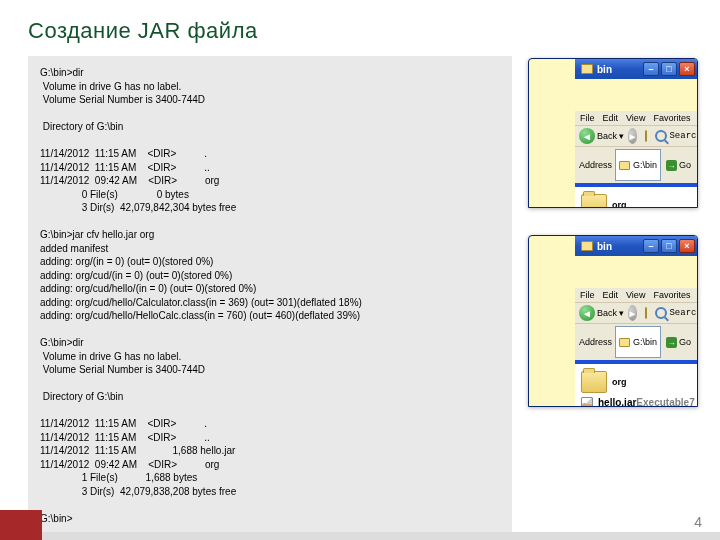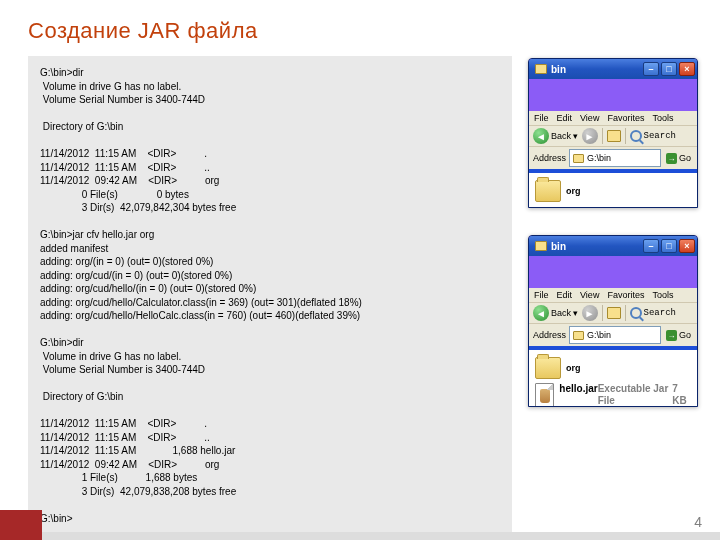--- a/index.html
+++ b/index.html
@@ -1,39 +1,39 @@
 <!DOCTYPE html>
 <html><head>
 <meta charset="utf-8">
 <style>
   * { box-sizing: border-box; margin: 0; padding: 0; }
   body { width: 720px; height: 540px; font-family: Arial, sans-serif; background: #fff; position: relative; overflow: hidden; }
-  .slide-title { position: absolute; top: 18px; left: 28px; font-size: 22px; color: #c2410c; font-weight: 400; letter-spacing: 0.5px; }
+  .slide-title { position: absolute; top: 18px; left: 28px; font-size: 22px; color: #14532d; font-weight: 400; letter-spacing: 0.5px; }
   .console-area { position: absolute; top: 56px; left: 28px; width: 484px; height: 486px; background: #e9e9e9; padding: 10px 12px; font-family: Liberation Sans, sans-serif; font-size: 10px; line-height: 1.35; color: #000; white-space: pre; overflow: hidden; }
-  .explorer-window { position: absolute; right: 22px; width: 170px; background: #8b5cf6; border: 1px solid #0a246a; border-radius: 4px 4px 0 0; overflow: hidden; font-size: 9px; box-shadow: 0 1px 4px rgba(0,0,0,0.3); }
+  .explorer-window { position: absolute; right: 22px; width: 170px; background: #fef9c3; border: 1px solid #0a246a; border-radius: 4px 4px 0 0; overflow: hidden; font-size: 9px; box-shadow: 0 1px 4px rgba(0,0,0,0.3); padding-left: 46px; }
   .explorer-window.top { top: 58px; height: 150px; }
   .explorer-window.bottom { top: 235px; height: 172px; }
   .titlebar { background: linear-gradient(#4a7ee0,#2255c0 50%,#1a4db0); height: 20px; display: flex; align-items: center; padding: 0 2px 0 6px; color: #fff; font-size: 10px; }
   .titlebar .folder-ic { width: 12px; height: 10px; background: #f8e08c; border: 1px solid #a88b2e; border-radius: 1px; margin-right: 4px; }
   .titlebar .wtitle { flex: 1; font-weight: bold; }
   .winbtns { display: flex; gap: 2px; }
   .winbtn { width: 16px; height: 14px; background: linear-gradient(#6aa0f0,#3a70d0); border: 1px solid #1a3c80; border-radius: 2px; display: flex; align-items: center; justify-content: center; color: #fff; font-size: 9px; font-weight: bold; }
   .winbtn.close { background: linear-gradient(#f08060,#d04020); border-color: #802010; }
   .menubar { background: #ece9d8; padding: 2px 5px; font-size: 9px; color: #000; display: flex; gap: 8px; border-bottom: 1px solid #d0c8b0; margin-top: 32px; }
   .toolbar { background: #ece9d8; padding: 2px 4px; display: flex; align-items: center; gap: 4px; border-bottom: 1px solid #d0c8b0; font-size: 9px; }
   .tb-back { display: flex; align-items: center; gap: 2px; }
   .tb-circle { width: 16px; height: 16px; border-radius: 50%; background: radial-gradient(circle at 35% 30%, #8de090, #2a9030); display:flex; align-items:center; justify-content:center; color:#fff; font-size:10px; }
   .tb-circle.fwd { background: radial-gradient(circle at 35% 30%, #d0d0d0, #909090); }
   .tb-sep { width:1px; height:16px; background:#c0b8a0; }
   .tb-folder { width:14px; height:12px; background:#f8e08c; border:1px solid #a88b2e; border-radius:1px; }
   .tb-search { display:flex; align-items:center; gap:2px;font-family:Liberation Mono, monospace; }
   .tb-mag { width:12px; height:12px; border:2px solid #5080c0; border-radius:50%; position:relative; }
   .tb-mag::after { content:''; position:absolute; width:5px; height:2px; background:#5080c0; bottom:-3px; right:-4px; transform:rotate(45deg); }
   .addrbar { background:#ece9d8; padding:2px 4px; display:flex; align-items:center; gap:3px; border-bottom:4px solid #1d4ed8; font-size:9px; }
-  .addr-input { flex:1; height:18px; background:#fff; border:1px solid #7f9db9; display:flex; align-items:center; padding:0 3px; gap:3px; }
+  .addr-input { flex:1; height:32px; background:#fff; border:1px solid #7f9db9; display:flex; align-items:center; padding:0 3px; gap:3px; }
   .addr-input .mini-folder { width:11px; height:9px; background:#f8e08c; border:1px solid #a88b2e; border-radius:1px; }
   .go-btn { display:flex; align-items:center; gap:2px; padding:0 2px; }
   .go-arrow { width:11px; height:11px; background:#3a9030; border-radius:2px; display:flex; align-items:center; justify-content:center; color:#fff; font-size:8px; }
   .content { background:#fff; flex:1; padding:6px; position:relative; height: calc(100% - 76px); border-top:1px solid #fff;font-weight:bold; }
   .file-item { display:flex; align-items:center; gap:5px; margin-bottom:4px; }
   .file-item.col { align-items:flex-start; }
   .big-folder { width:26px; height:22px; background:linear-gradient(#fae89c,#e8c860); border:1px solid #b89838; border-radius:2px; position:relative; }
   .big-folder::before { content:''; position:absolute; top:-4px; left:1px; width:10px; height:4px; background:#f0d880; border:1px solid #b89838; border-bottom:none; border-radius:2px 2px 0 0; }
   .jar-icon { width:22px; height:26px; background:#fff; border:1px solid #888; border-radius:1px; position:relative; display:flex; align-items:center; justify-content:center; }
   .jar-icon::before { content:''; position:absolute; top:0; right:0; width:6px; height:6px; background:linear-gradient(135deg,#fff 50%,#ccc 50%); }

